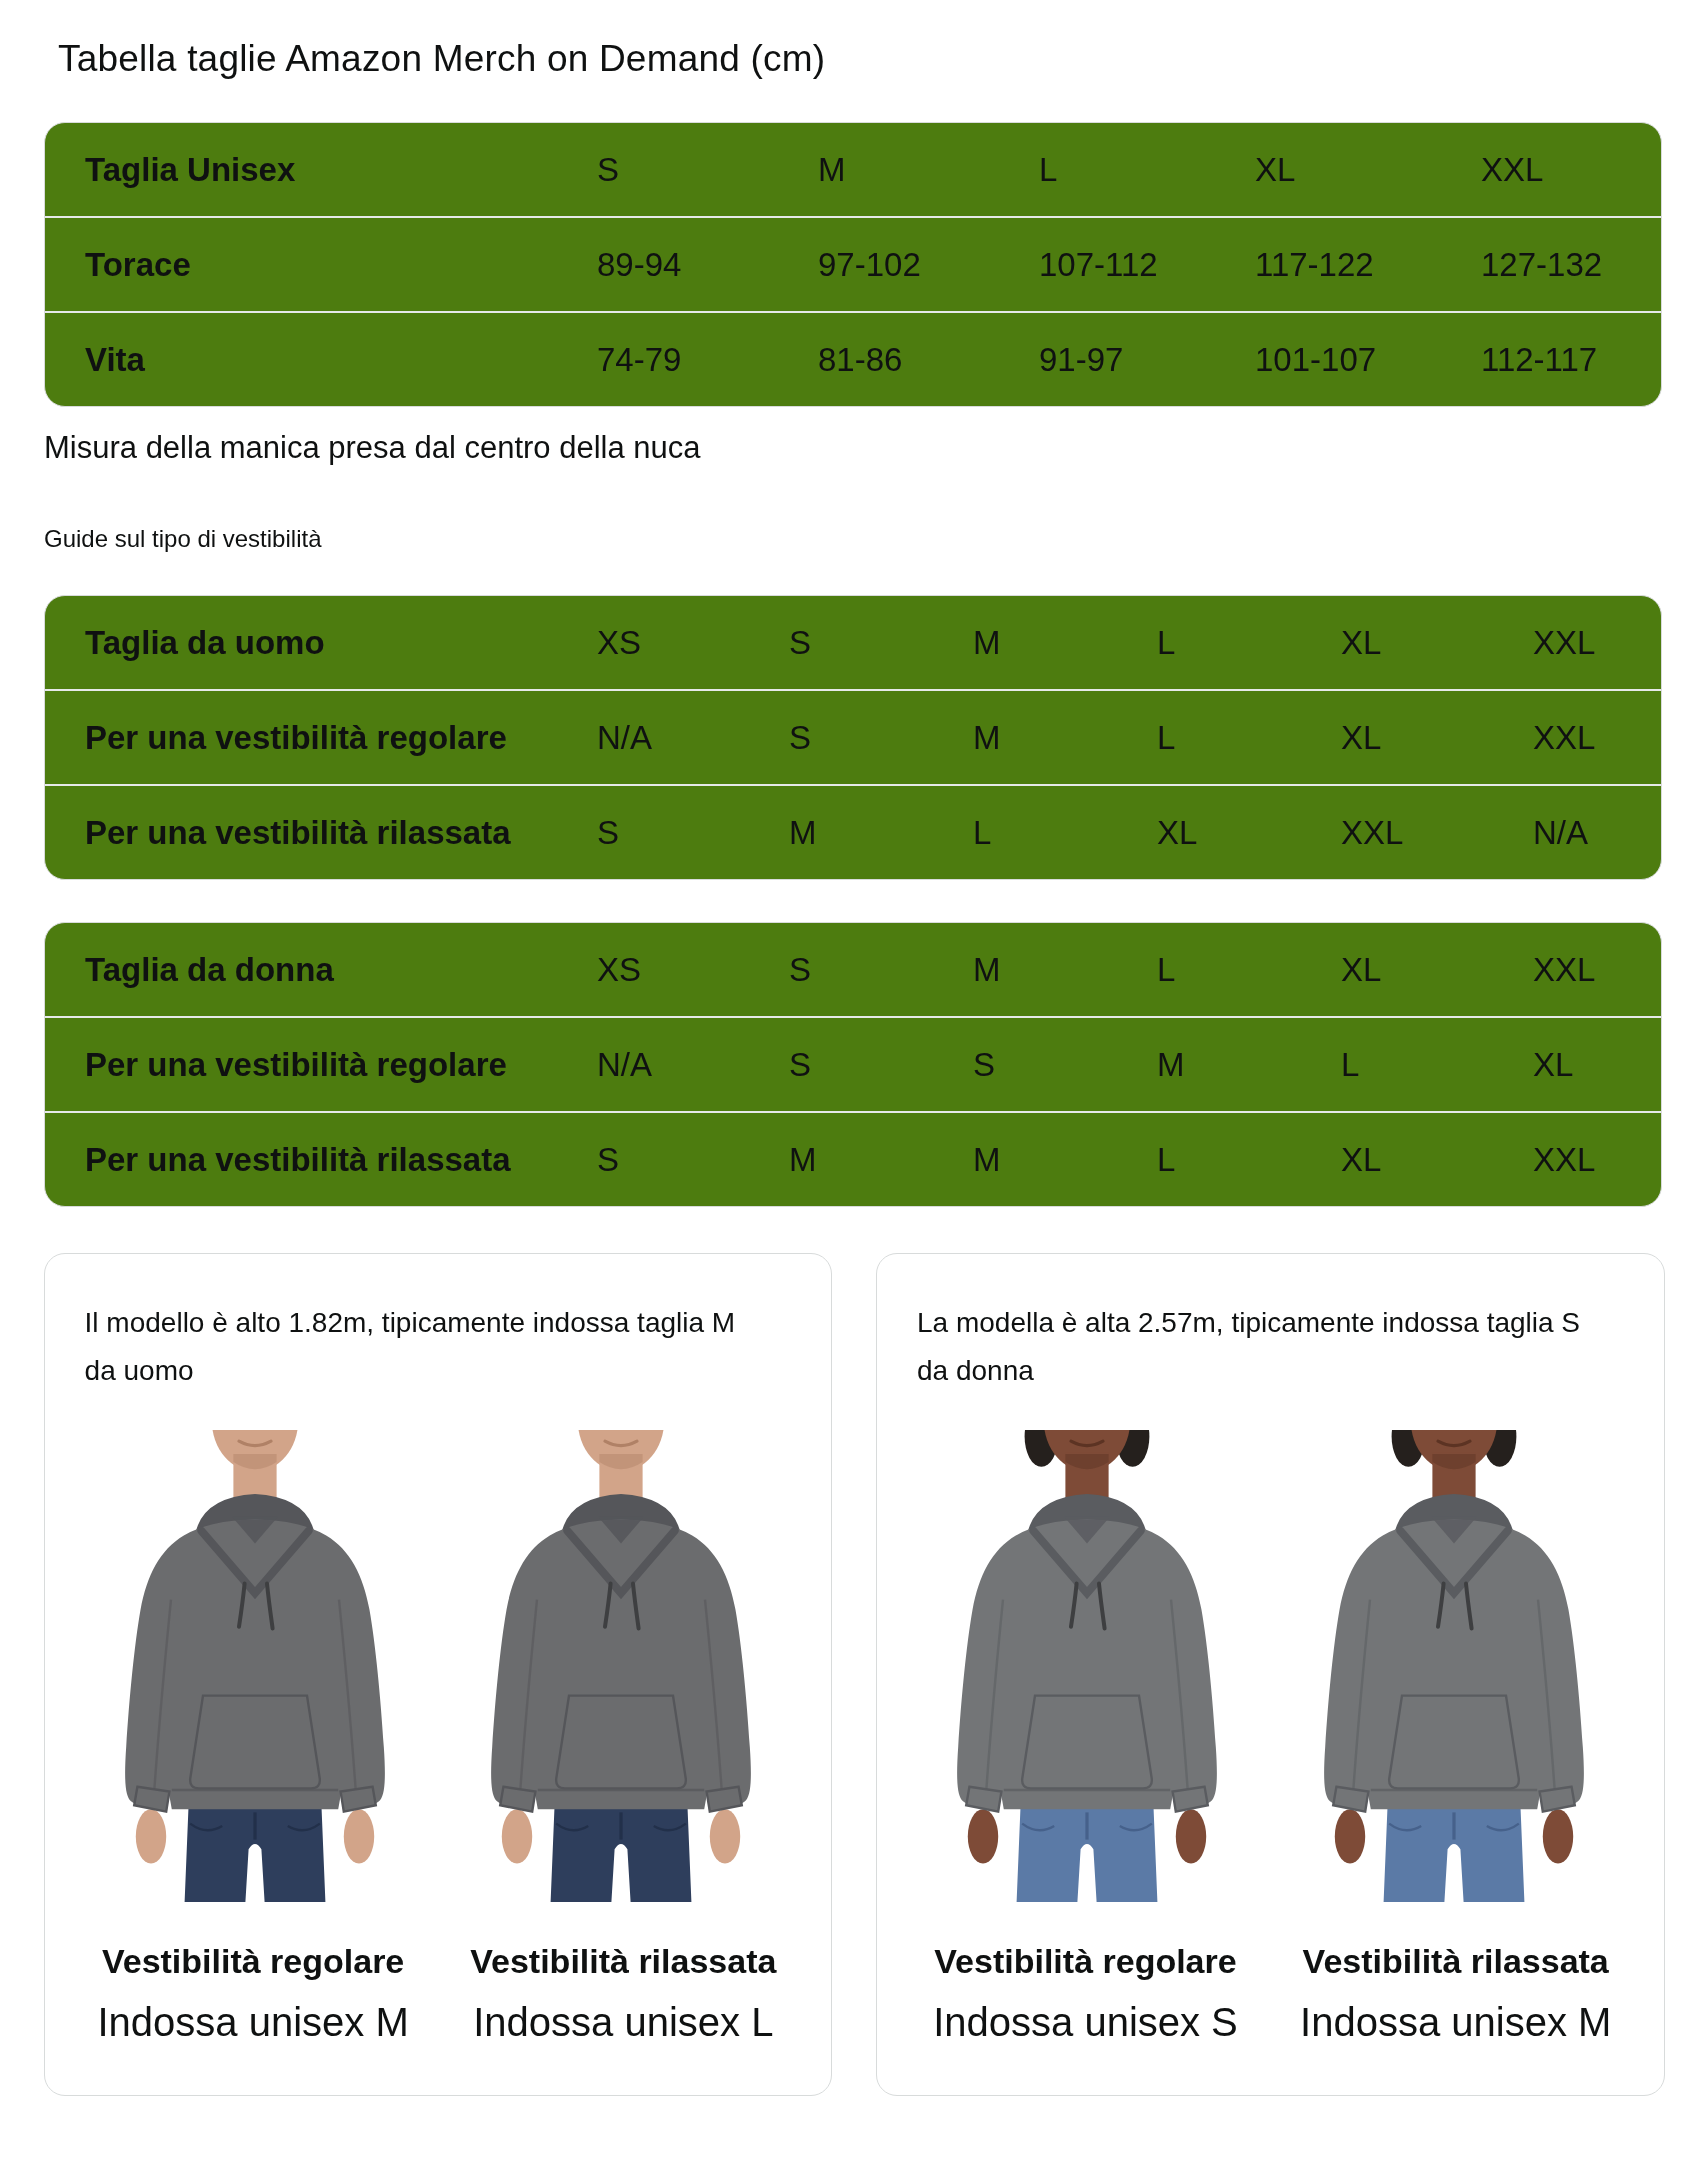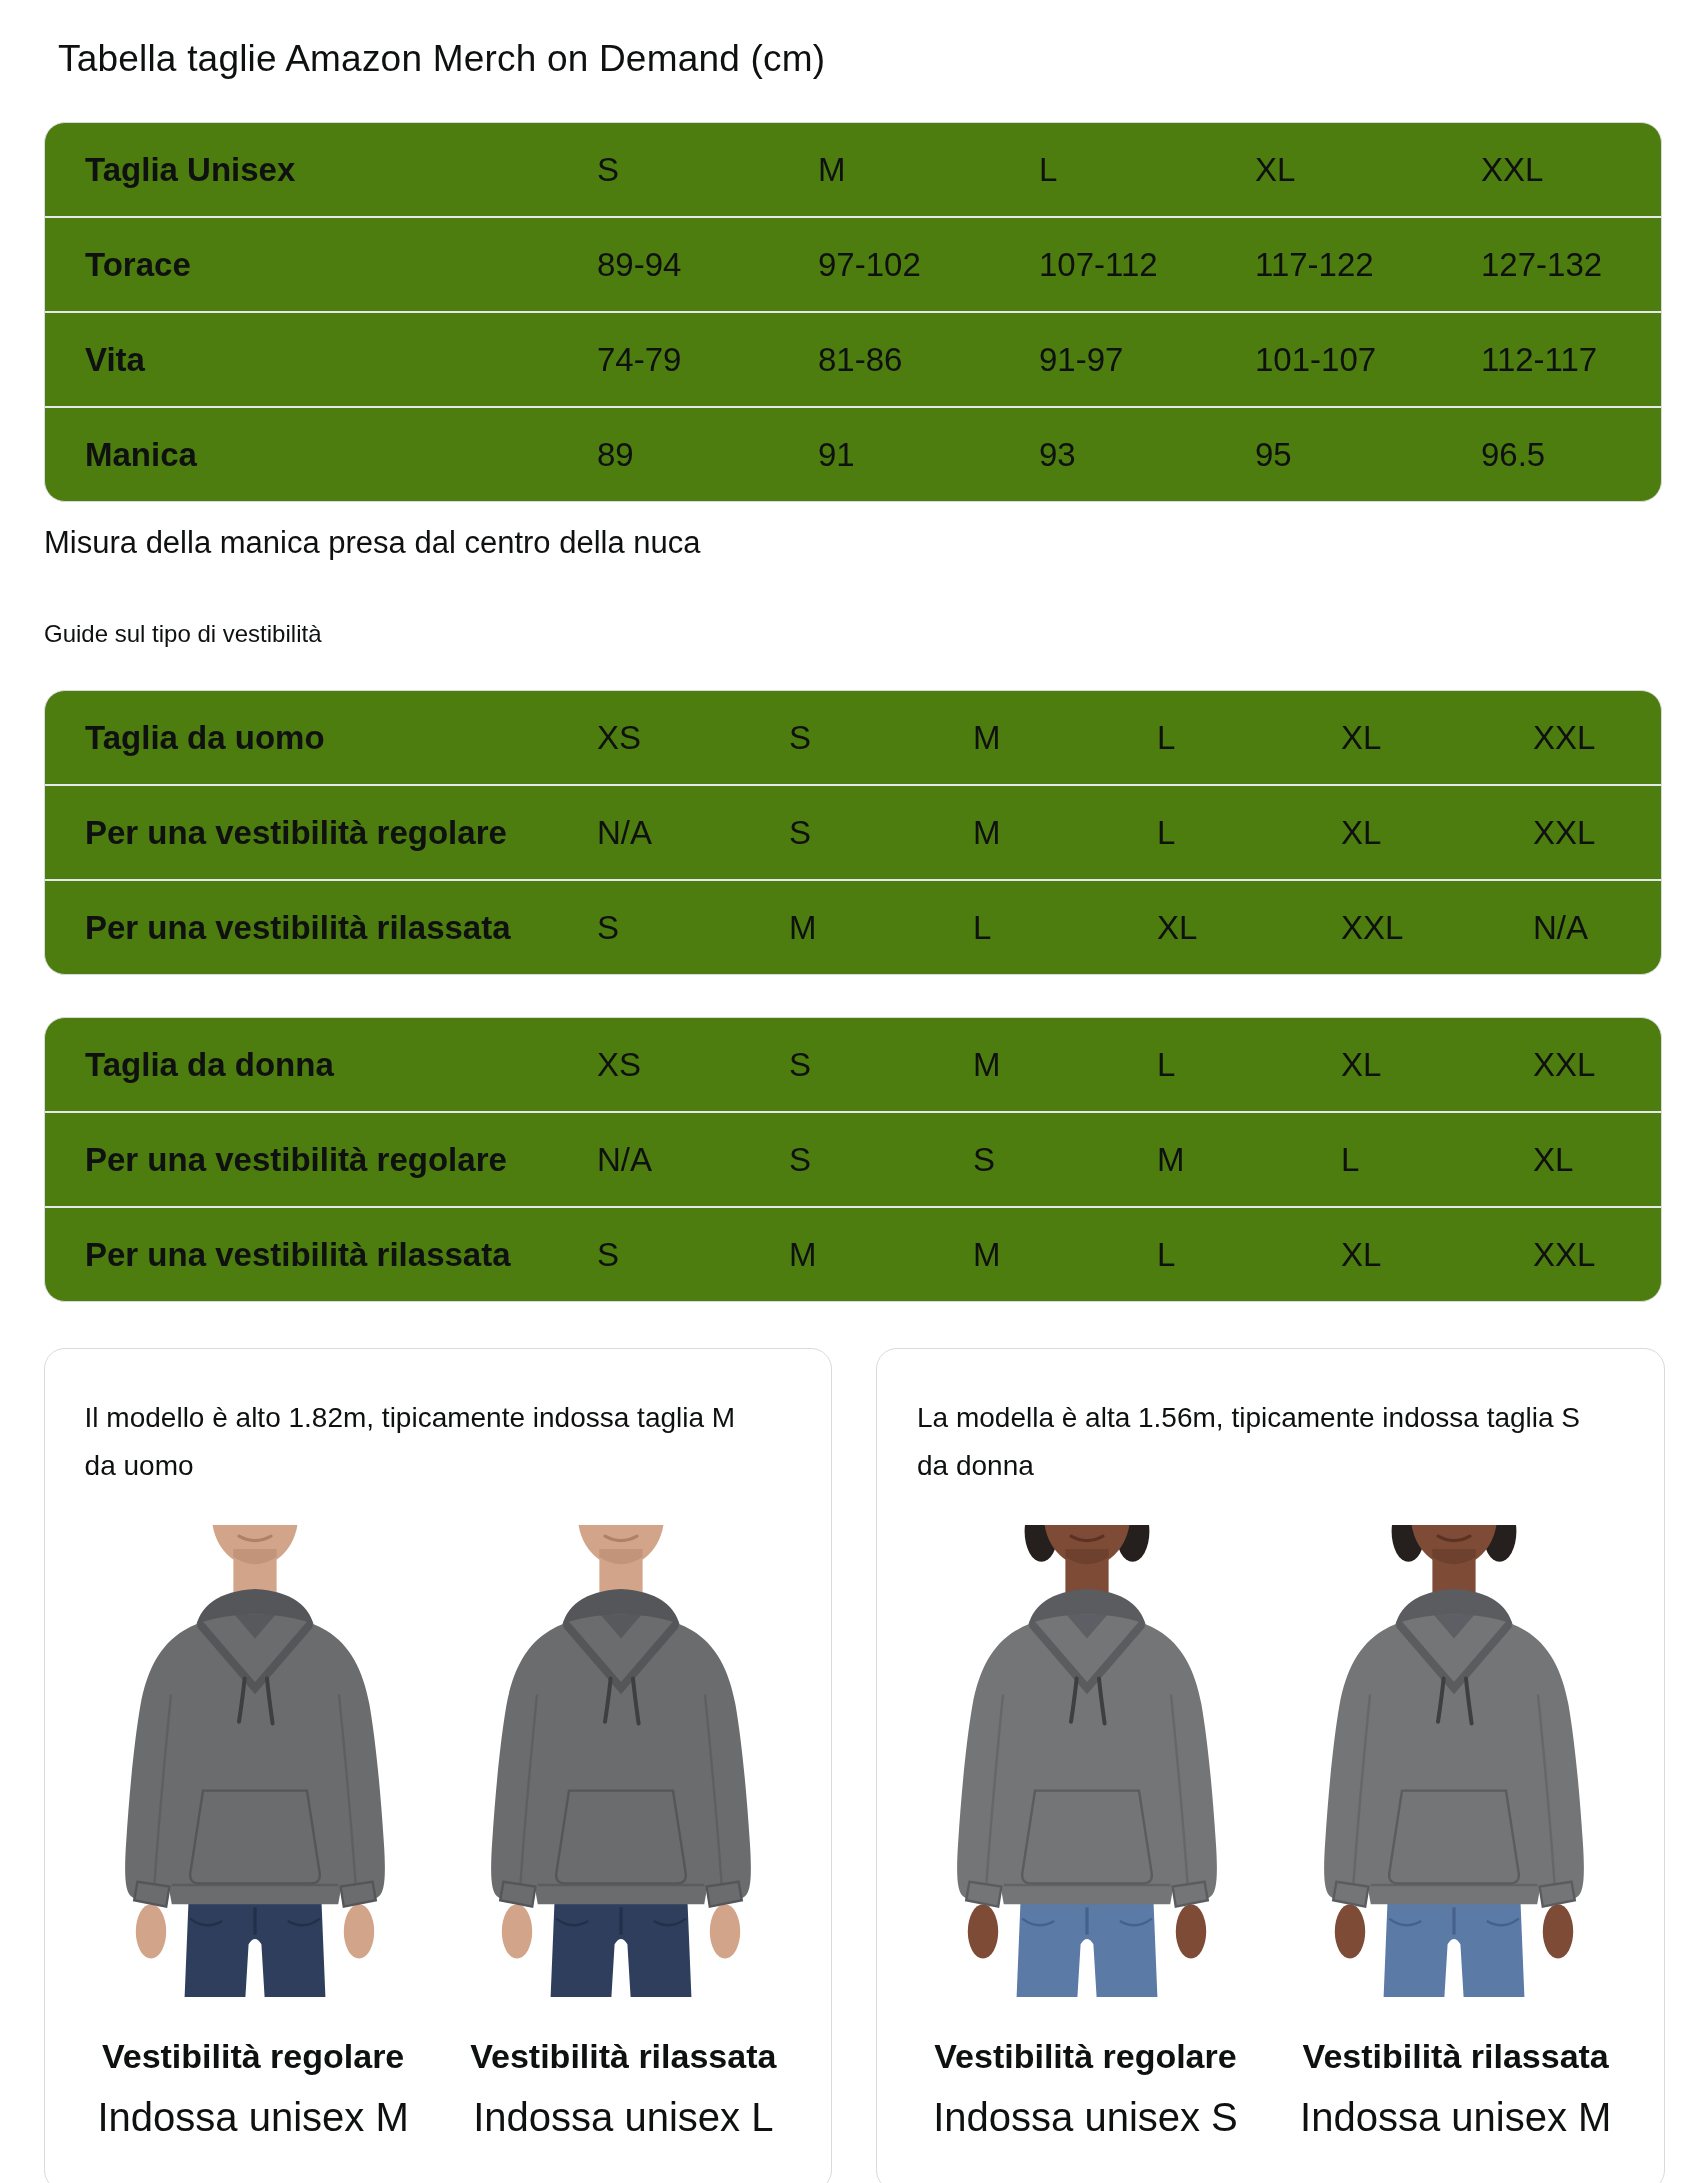--- a/index.html
+++ b/index.html
@@ -101,28 +101,20 @@
       <div class="cell">127-132</div>
     </div>
     <div class="trow">
       <div class="cell rowlabel">Vita</div>
       <div class="cell">74-79</div>
       <div class="cell">81-86</div>
       <div class="cell">91-97</div>
       <div class="cell">101-107</div>
       <div class="cell">112-117</div>
     </div>
-    <div class="trow">
-      <div class="cell rowlabel">Manica</div>
-      <div class="cell">89</div>
-      <div class="cell">91</div>
-      <div class="cell">93</div>
-      <div class="cell">95</div>
-      <div class="cell">96.5</div>
-    </div>
   </section>
 
   <p class="note">Misura della manica presa dal centro della nuca</p>
 
   <h2 class="section-heading">Guide sul tipo di vestibilità</h2>
 
   <section class="size-table t2">
     <div class="trow">
       <div class="cell rowlabel">Taglia da uomo</div>
       <div class="cell">XS</div>
@@ -206,21 +198,21 @@
           <div class="cap-size">Indossa unisex M</div>
         </div>
         <div class="caption">
           <div class="cap-fit">Vestibilità rilassata</div>
           <div class="cap-size">Indossa unisex L</div>
         </div>
       </div>
     </div>
 
     <div class="model-card">
-      <p class="card-desc">La modella è alta 1.56m, tipicamente indossa taglia S da donna</p>
+      <p class="card-desc">La modella è alta 2.57m, tipicamente indossa taglia S da donna</p>
       <div class="figures">
         <div class="figure fig-female fig-regular">
           <svg width="360" height="472" viewBox="0 0 450 590">
               <use href="#model-fig"></use>
             </svg>
         </div>
         <div class="figure fig-female fig-relaxed">
           <svg width="360" height="472" viewBox="0 0 450 590">
               <use href="#model-fig"></use>
             </svg>

